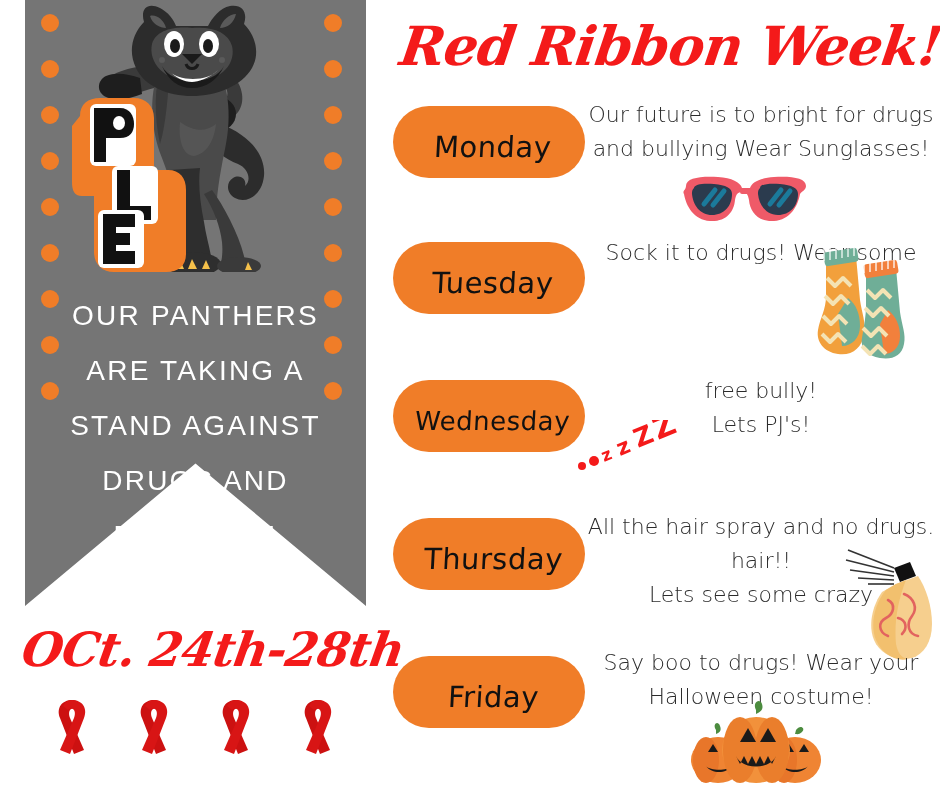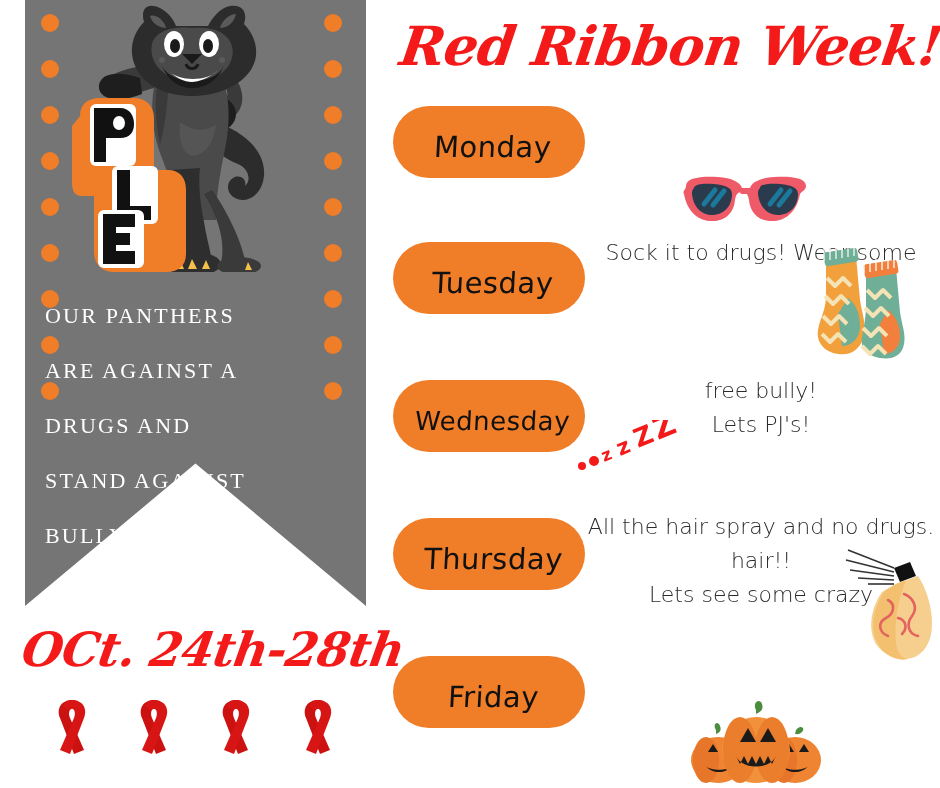--- a/index.html
+++ b/index.html
@@ -60,23 +60,24 @@
     position: absolute;
     left: 72px; top: 92px;
     width: 116px; height: 186px;
   }
 
   
   #banner-slogan {
     position: absolute;
     left: 45px; top: 288px;
     width: 301px;
+    text-align: center;
     color: #ffffff;
-    font-family: Liberation Serif, serif;
-    font-size: 22px;
+    font-family: Liberation Sans, sans-serif;
+    font-size: 28px;
     letter-spacing: 2.2px;
     line-height: 55px;
     font-weight: 300;
   }
   #banner-slogan .sl-line { display: block; white-space: nowrap; }
 
   
   #date-text {
     position: absolute;
     left: 22px; top: 622px;
@@ -293,23 +294,23 @@
         <rect x="0" y="0" width="13" height="50" fill="#111111"></rect>
         <rect x="0" y="0" width="32" height="13" fill="#111111"></rect>
         <rect x="0" y="19" width="27" height="12" fill="#111111"></rect>
         <rect x="0" y="37" width="32" height="13" fill="#111111"></rect>
       </g>
     </g>
   </svg>
 
   <div id="banner-slogan">
     <span class="sl-line">OUR PANTHERS</span>
-    <span class="sl-line">ARE AGAINST A</span>
+    <span class="sl-line">ARE TAKING A</span>
+    <span class="sl-line">STAND AGAINST</span>
     <span class="sl-line">DRUGS AND</span>
-    <span class="sl-line">STAND AGAINST</span>
     <span class="sl-line">BULLYING!</span>
   </div>
 
   <div id="date-text">OCt. 24th-28th</div>
 
   <div id="ribbon-row">
     <svg width="44" height="62" viewBox="0 0 44 62">
       <path d="M22 4 C12 4 6 12 10 22 L24 58 L34 54 L20 22 C17 14 22 10 26 14 L31 10 C29 6 26 4 22 4 Z" fill="#CC1111"></path>
       <path d="M22 4 C32 4 38 12 34 22 L20 58 L10 54 L24 22 C27 14 22 10 18 14 L13 10 C15 6 18 4 22 4 Z" fill="#D81515"></path>
     </svg>
@@ -328,20 +329,24 @@
   </div>
 </div>
 
 <div id="right-column">
 
   <div id="poster-title">Red Ribbon Week!</div>
 
   <div class="day-row" id="row-monday">
     <div class="day-pill" id="pill-monday">
       <span class="pill-label">Monday</span>
+    </div>
+    <div class="day-text" id="text-monday">
+      <div>Our future is to bright for drugs</div>
+      <div>and bullying  Wear Sunglasses!</div>
     </div>
     <svg class="deco" id="deco-sunglasses" width="128" height="52" viewBox="0 0 128 52">
       <path d="M4 12 C4 4 18 2 36 3 C50 4 58 8 60 14 L68 14 C70 8 78 4 92 3 C110 2 124 4 124 12 C124 16 120 17 118 20 C116 32 108 46 92 47 C76 48 68 38 67 26 C66 20 64 18 60 18 C56 18 54 20 53 26 C52 38 44 48 28 47 C12 46 4 32 2 20 C0 17 4 16 4 12 Z" fill="#EF5A68"></path>
       <path d="M12 14 C12 10 22 9 32 10 C44 11 50 14 50 20 C50 32 42 41 30 41 C18 41 11 31 10 20 C10 16 11 15 12 14 Z" fill="#2B3B4E"></path>
       <path d="M78 14 C78 10 88 9 98 10 C110 11 116 14 116 20 C116 32 108 41 96 41 C84 41 77 31 76 20 C76 16 77 15 78 14 Z" fill="#2B3B4E"></path>
       <rect x="58" y="15" width="12" height="5" rx="2" fill="#EF5A68"></rect>
       <path d="M22 30 L33 16" stroke="#1B7A9B" stroke-width="5" stroke-linecap="round"></path>
       <path d="M31 31 L42 17" stroke="#1B7A9B" stroke-width="5" stroke-linecap="round"></path>
       <path d="M88 30 L99 16" stroke="#1B7A9B" stroke-width="5" stroke-linecap="round"></path>
       <path d="M97 31 L108 17" stroke="#1B7A9B" stroke-width="5" stroke-linecap="round"></path>
@@ -419,20 +424,24 @@
         <path d="M66 50 C76 54 80 64 74 72 C68 80 70 90 80 92"></path>
         <path d="M60 74 C68 76 70 84 64 90"></path>
       </g>
     </svg>
   </div>
 
   <div class="day-row" id="row-friday">
     <div class="day-pill" id="pill-friday">
       <span class="pill-label">Friday</span>
     </div>
+    <div class="day-text" id="text-friday">
+      <div>Say boo to drugs! Wear your</div>
+      <div>Halloween costume!</div>
+    </div>
     <svg class="deco" id="deco-pumpkins" width="132" height="86" viewBox="0 0 132 86">
 
       <path d="M66 12 C62 4 70 0 72 6 C74 12 70 14 66 16 Z" fill="#4C8C3F"></path>
       <path d="M26 32 C22 26 28 22 30 28 C32 33 29 35 26 36 Z" fill="#4C8C3F"></path>
       <path d="M106 32 C110 26 116 30 112 34 C109 37 107 36 105 36 Z" fill="#4C8C3F"></path>
 
       <ellipse cx="28" cy="62" rx="27" ry="23" fill="#EF8433"></ellipse>
       <ellipse cx="16" cy="62" rx="13" ry="23" fill="#E8762A"></ellipse>
       <path d="M18 54 l5 -8 5 8 Z" fill="#1a1a1a"></path>
       <path d="M33 54 l5 -8 5 8 Z" fill="#1a1a1a"></path>

